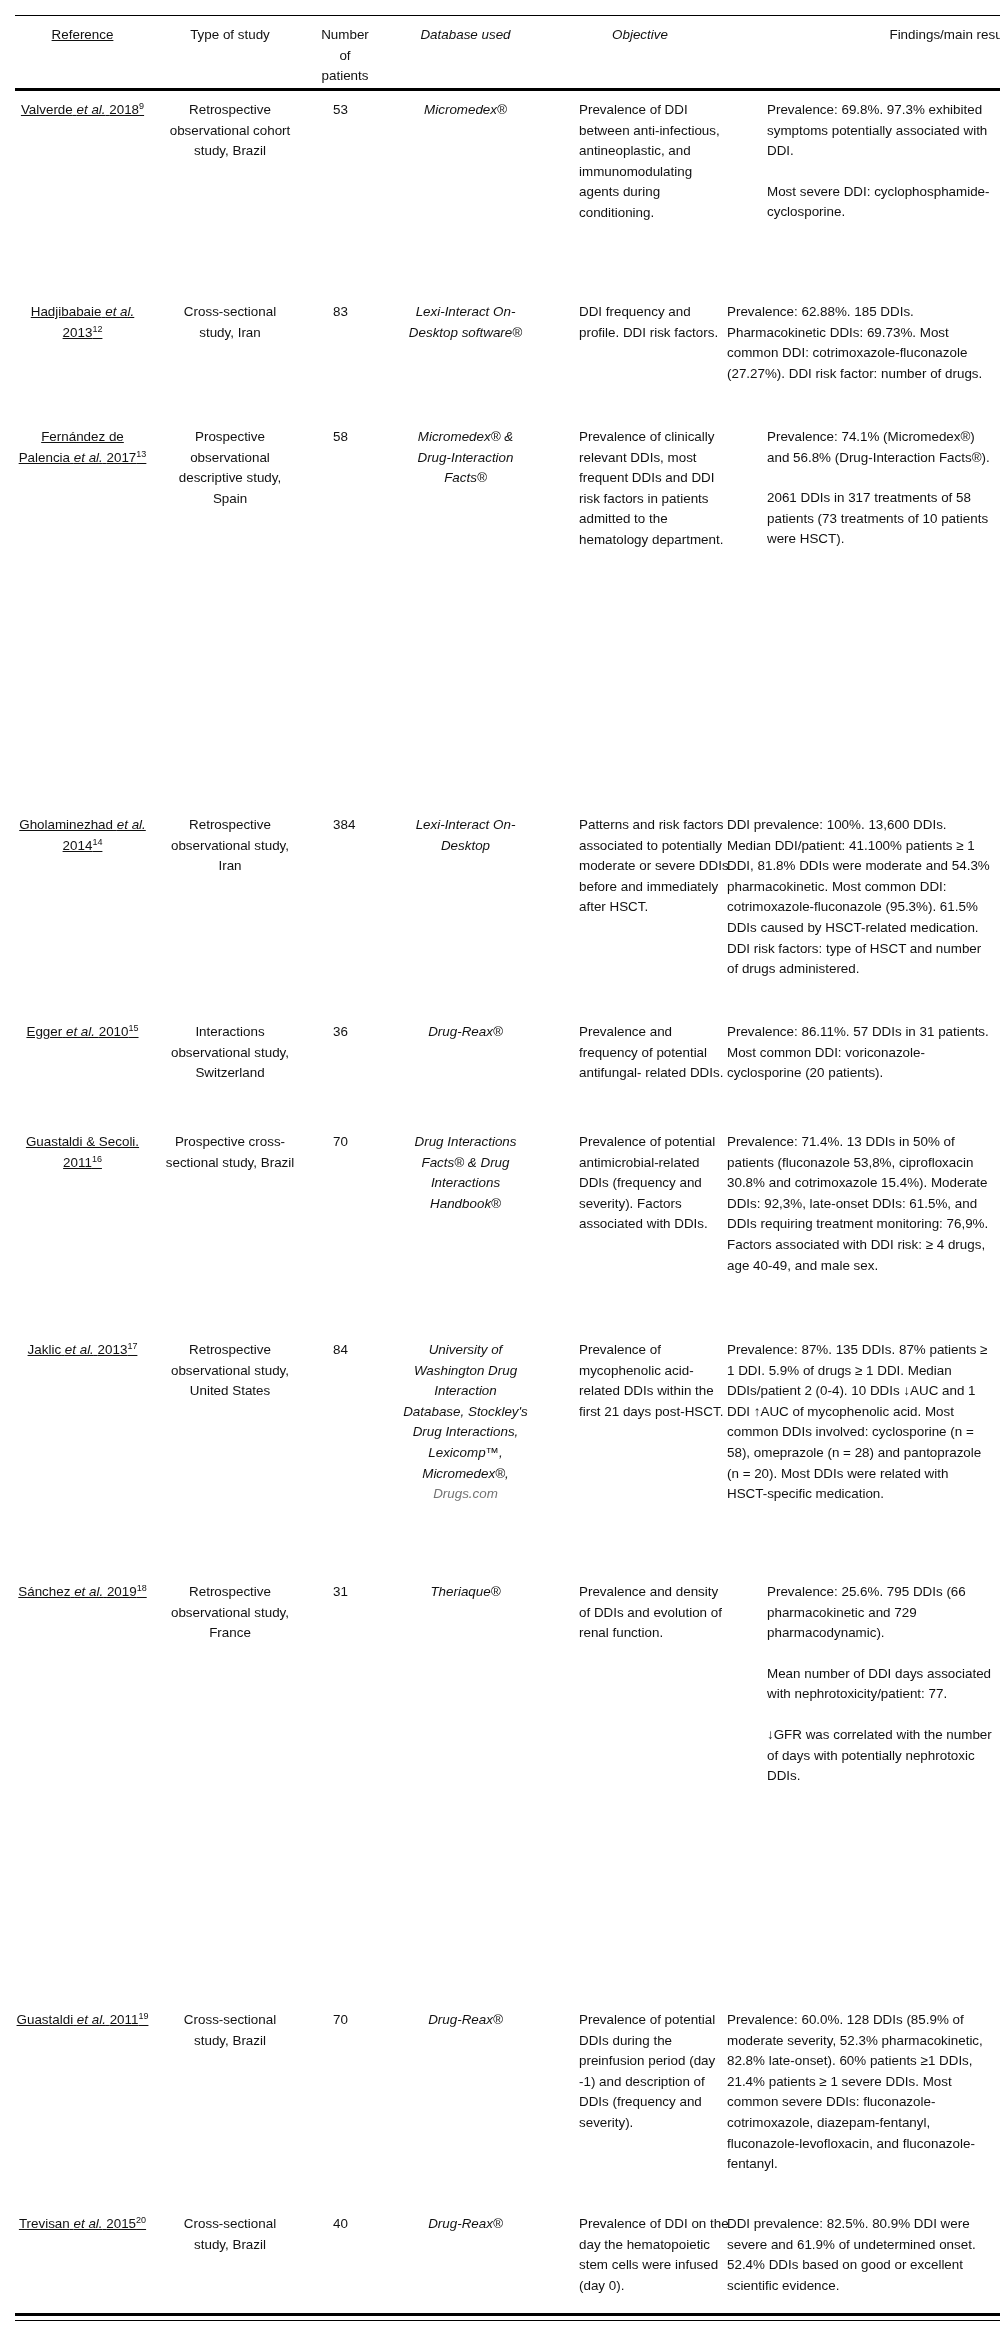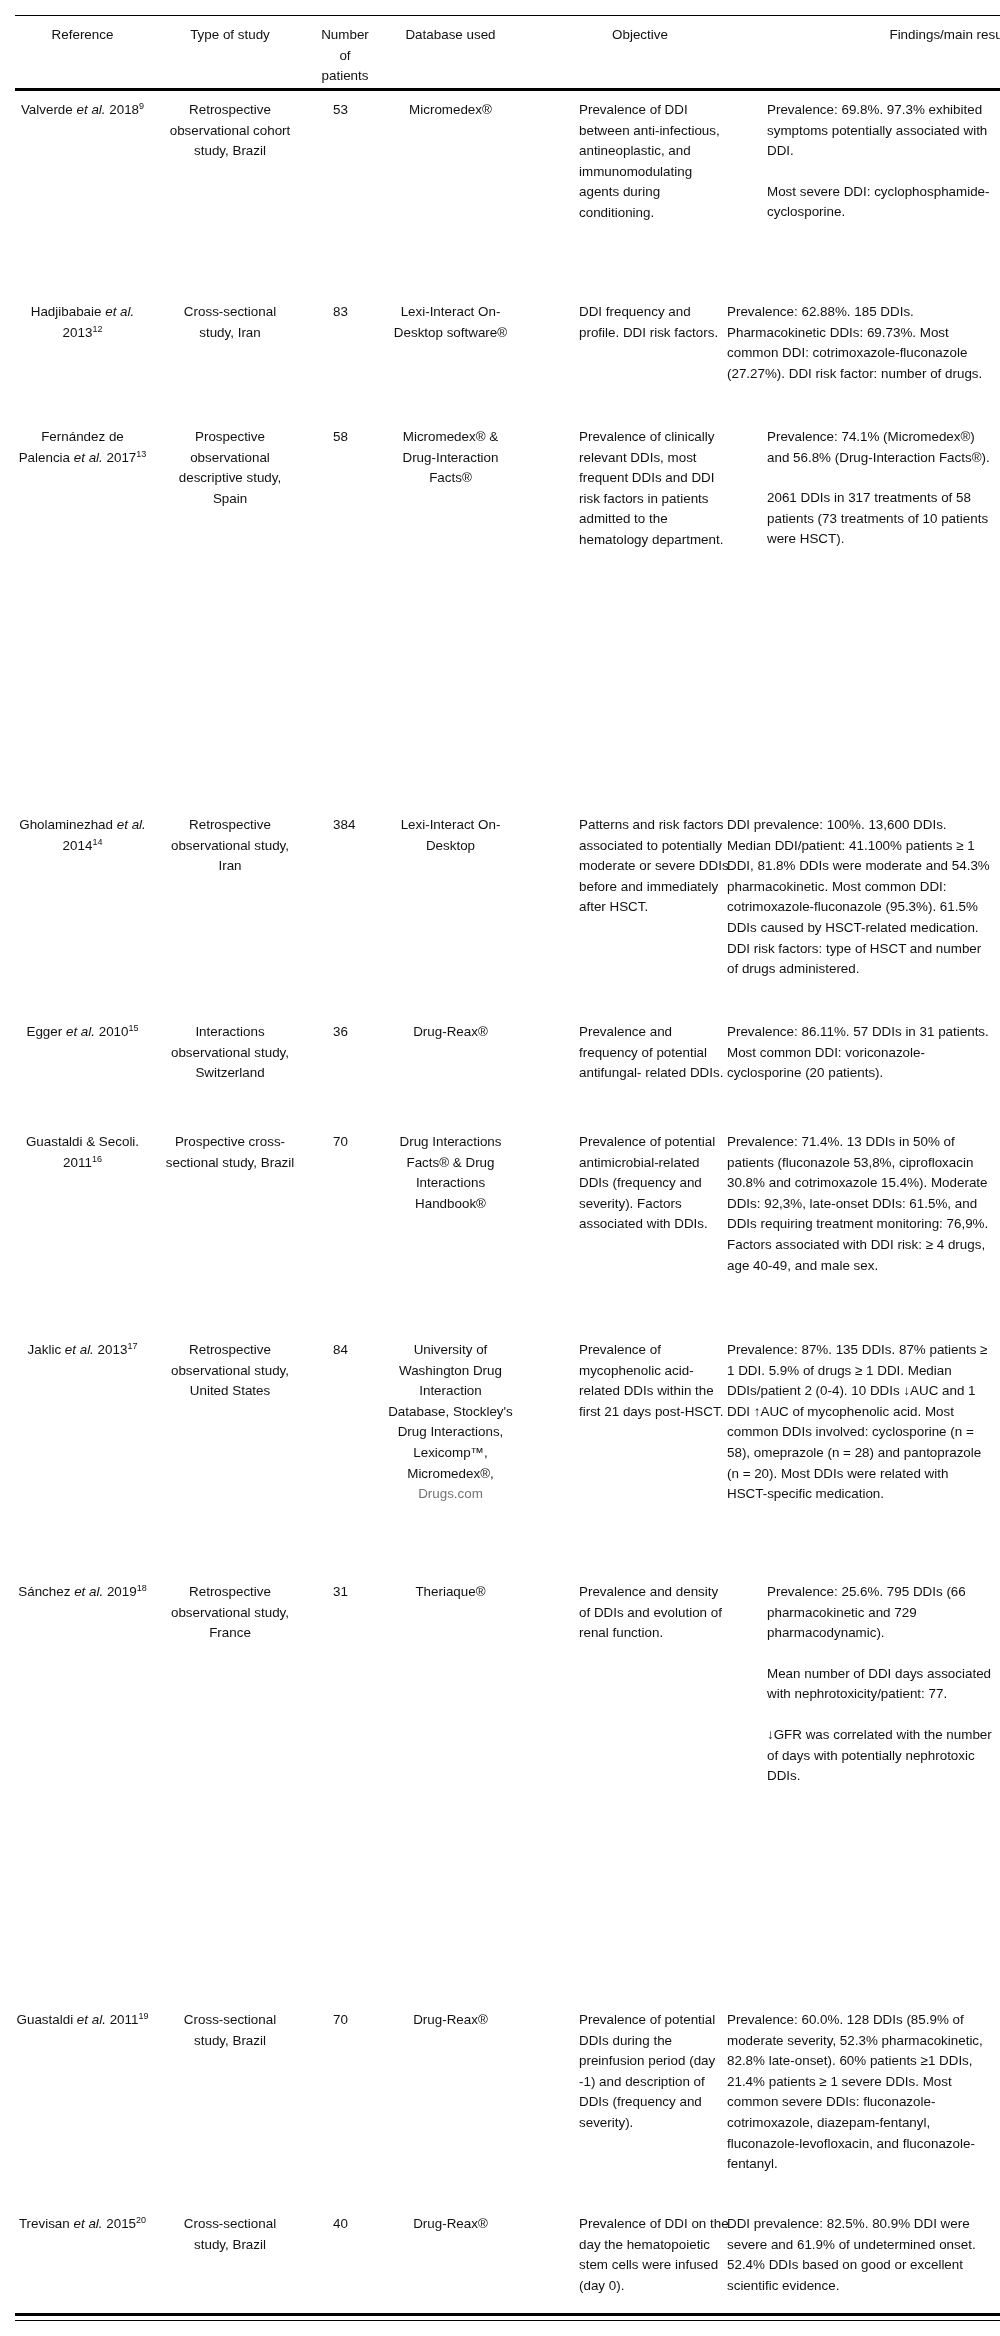--- a/index.html
+++ b/index.html
@@ -9,33 +9,33 @@
     line-height: 20.6px;
   }
   .table { position: absolute; left: 15px; top: 15px; width: 985px; }
   .rule-top { position: absolute; left: 0; top: 0; width: 985px; height: 1px; background: #000; }
   .rule-head { position: absolute; left: 0; top: 73px; width: 985px; height: 3px; background: #000; }
   .rule-bottom-thick { position: absolute; left: 0; top: 2298px; width: 985px; height: 3px; background: #000; }
   .rule-bottom-thin { position: absolute; left: 0; top: 2305px; width: 985px; height: 1px; background: #000; }
 
   .row { position: absolute; left: 0; width: 985px; }
   .cell { position: absolute; top: 0; }
-  .c-ref { left: 0; width: 135px; text-align: center; }
+  .c-ref { left: 0; width: 135px; text-align: center; text-decoration: underline; }
   .c-type { left: 150px; width: 130px; text-align: center; }
   .c-num { left: 298px; width: 52px; text-align: left; padding-left: 20px; box-sizing: border-box; }
-  .c-db { left: 373px; width: 125px; text-align: center; }
+  .c-db { left: 388px; width: 125px; text-align: center; font-style: italic; }
   .c-obj { left: 564px; width: 150px; text-align: left; }
   .c-find { left: 712px; width: 265px; text-align: left; }
   .c-find.indent { left: 752px; width: 225px; }
   .c-find p { margin: 0 0 20px 0; }
   .c-find p:last-child { margin-bottom: 0; }
 
   .head .cell { text-align: center; }
   .head .c-num { padding-left: 0; text-align: center; left: 300px; width: 60px; }
-  .head .c-obj { text-align: center; left: 540px; width: 170px; }
+  .head .c-obj { text-align: center; left: 540px; width: 170px; font-style: italic; }
   .head .c-find { text-align: right; left: 736px; width: 265px; }
 
   sup { font-size: 9px; line-height: 0; vertical-align: super; }
   em { font-style: italic; }
   .link { color: #737373; text-decoration: none; }
 </style>
 </head>
 <body>
 
 <div class="table">

